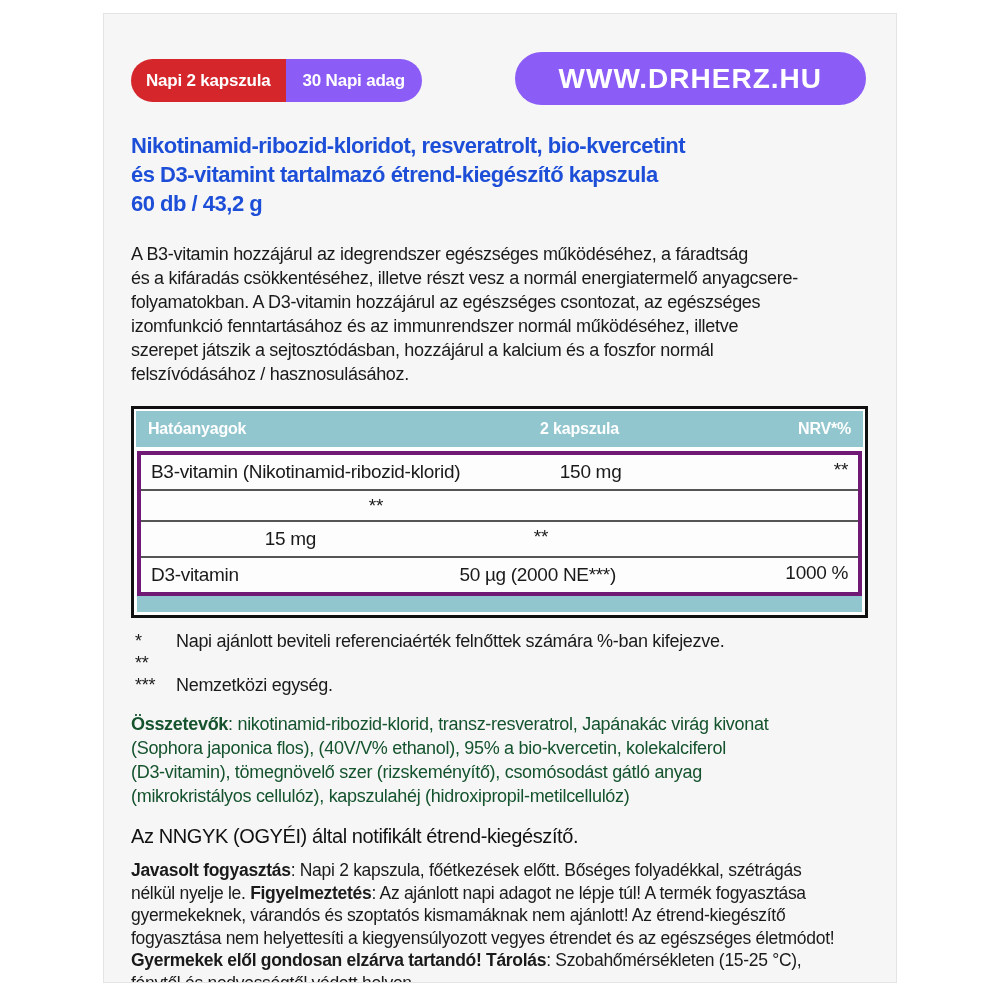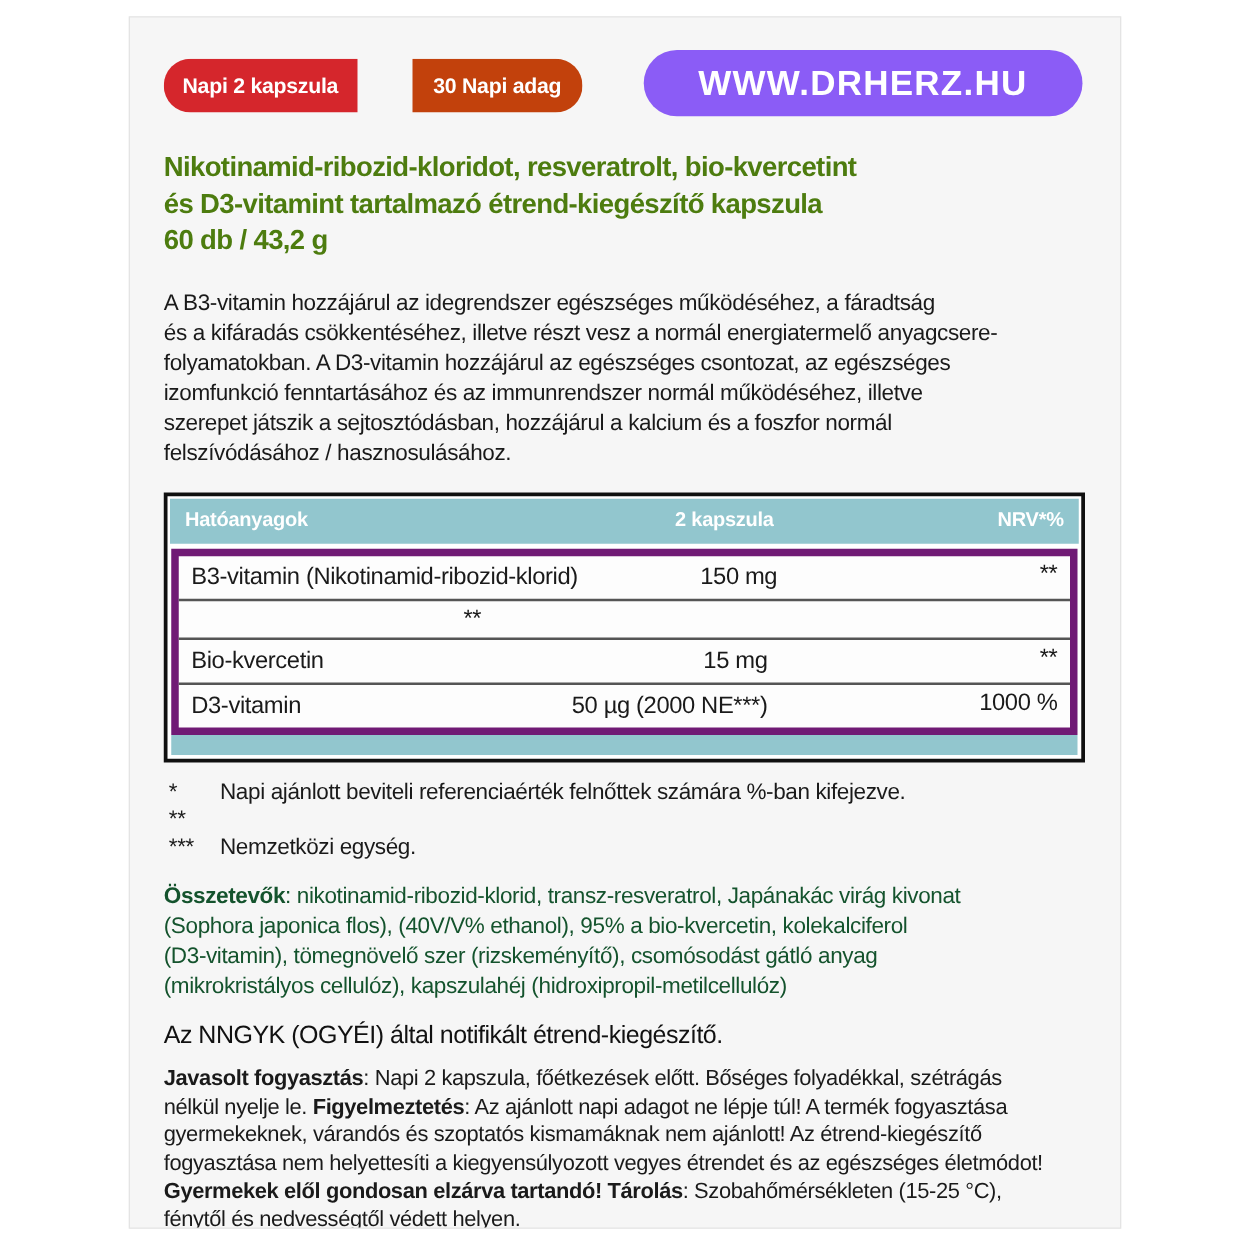--- a/index.html
+++ b/index.html
@@ -1,42 +1,42 @@
 <!DOCTYPE html>
 <html><head>
 <meta charset="utf-8">
 <style>
   * { margin: 0; padding: 0; box-sizing: border-box; }
   html,body { width: 1000px; height: 1000px; background: #ffffff;
               font-family: "Liberation Sans", "DejaVu Sans", sans-serif; }
   .card {
     position: absolute; left: 103px; top: 13px; width: 794px; height: 970px;
     background: #f6f6f6; border: 1px solid #e4e4e4;
-    padding: 26px 27px 10px 27px; overflow: hidden;
+    padding: 38px 27px 10px 27px; overflow: hidden;
   }
   
   .badges-row { display: flex; align-items: flex-start; justify-content: space-between; margin-bottom: 26px; }
   .capsule-badge { display: flex; margin-top: 7px; height: 43px; border-radius: 22px; overflow: hidden;
                    font-weight: bold; font-size: 17px; color: #fff; letter-spacing: -0.2px; }
   .cap-left  { background: #d5262c; display: flex; align-items: center; padding: 0 15px; }
-  .cap-right { background: #c2410c; display: flex; align-items: center; padding: 0 17px; margin-left: 44px; }
+  .cap-right { background: #8b5cf6; display: flex; align-items: center; padding: 0 17px; }
   .web-pill  { background: #8b5cf6; color: #fff; height: 53px; border-radius: 27px;
                display: flex; align-items: center; padding: 0 44px;
                font-weight: bold; font-size: 28px; letter-spacing: 1px; margin-right: 3px; }
   
-  .title { color: #4d7c0f; font-size: 22px; line-height: 29px; font-weight: bold;
+  .title { color: #1d4ed8; font-size: 22px; line-height: 29px; font-weight: bold;
            letter-spacing: -0.5px; white-space: pre-line; margin-bottom: 24px; }
   
   .desc { color: #1a1a1a; font-size: 18px; line-height: 24px; letter-spacing: -0.3px;
           white-space: pre-line; margin-bottom: 20px; }
   
   .ing-table { border: 3px solid #101010; background: #ffffff; margin-bottom: 12px; width: 737px; }
   .t-head { display: flex; background: #92c6ce; color: #ffffff; font-weight: bold; font-size: 16px;
             letter-spacing: -0.2px; padding: 9px 12px; margin: 2px 2px 0 2px; }
-  .t-body { margin: 4px 3px 0 3px; border: 6px solid #701a75; background: #fdfdfd; }
+  .t-body { margin: 4px 3px 0 3px; border: 4px solid #701a75; background: #fdfdfd; }
   .t-row  { display: flex; padding: 4px 10px; font-size: 19px; line-height: 26px;
             letter-spacing: -0.3px; color: #1a1a1a; border-bottom: 2px solid #555; }
   .t-row:last-child { border-bottom: none; }
   .c-name   { flex: 1; white-space: nowrap; }
   .c-amount { width: 165px; text-align: right; white-space: nowrap; }
   .c-nrv    { width: 232px; text-align: right; white-space: nowrap; }
   .t-row .c-nrv { align-self: flex-start; line-height: 20px; padding-top: 1px; }
   .t-strip { height: 16px; background: #92c6ce; margin: 0 3px 3px 3px; }
   
   .footnotes { margin: 0 0 16px 4px; color: #1a1a1a; }
@@ -89,21 +89,20 @@
           <span class="c-name">B3-vitamin (Nikotinamid-ribozid-klorid)</span>
           <span class="c-amount">150 mg</span>
           <span class="c-nrv">**</span>
         </div>
 
         <div class="t-row">
           <span class="c-nrv">**</span>
         </div>
 
         <div class="t-row">
-          <span class="c-name">Bio-kvercetin</span>
           <span class="c-amount">15 mg</span>
           <span class="c-nrv">**</span>
         </div>
 
         <div class="t-row">
           <span class="c-name">D3-vitamin</span>
           <span class="c-amount">50 µg (2000 NE***)</span>
           <span class="c-nrv">1000 %</span>
         </div>
       </div>

